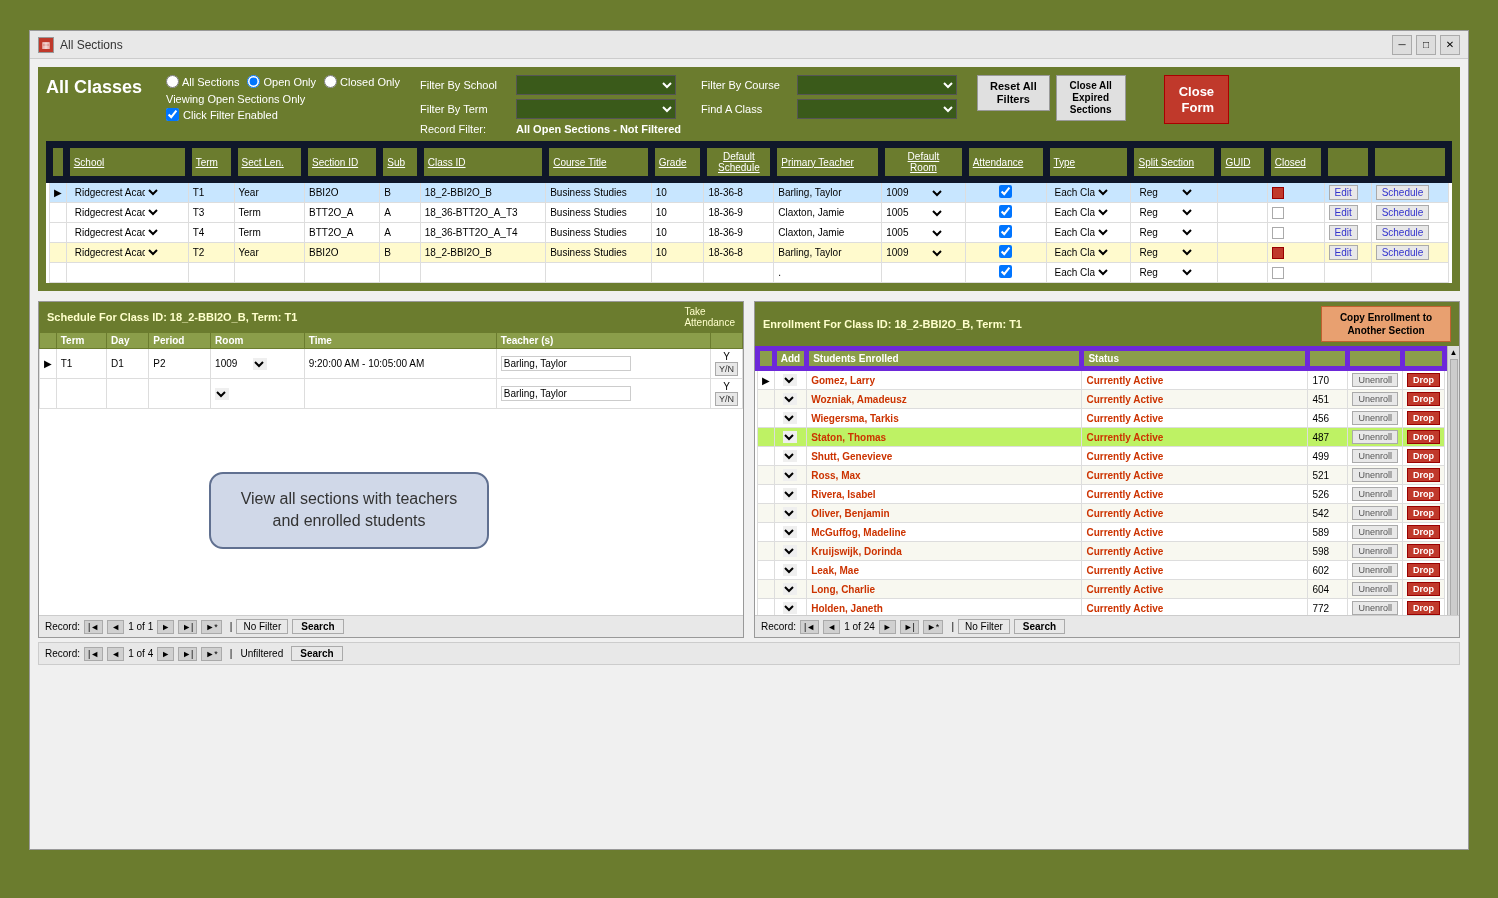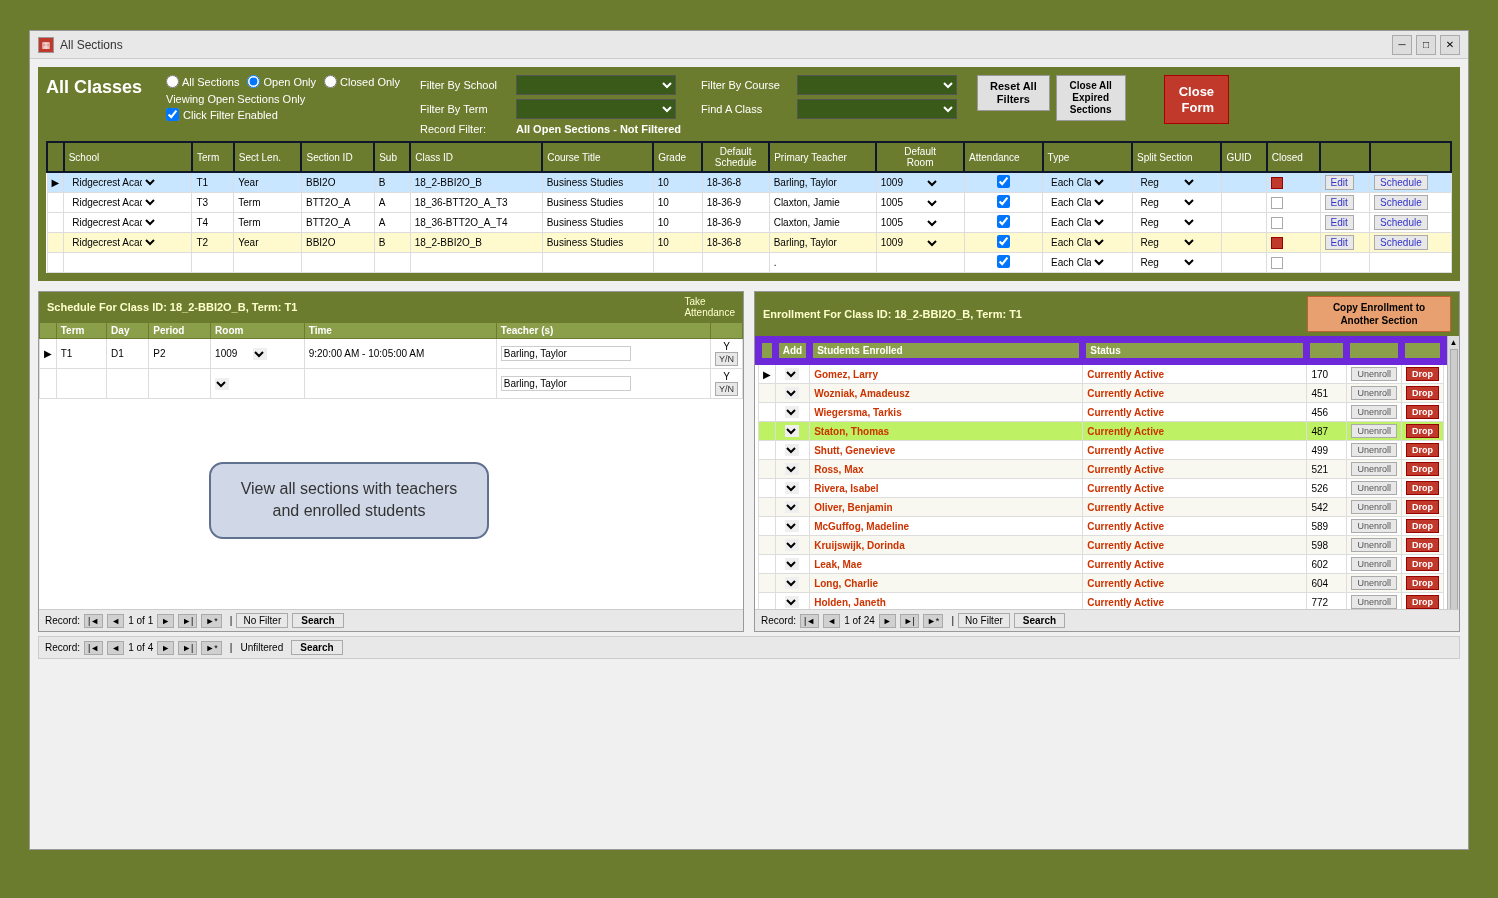--- a/index.html
+++ b/index.html
@@ -162,23 +162,24 @@
       width: 100%;
       border-collapse: collapse;
       background: white;
       font-size: 11px;
     }
     .sections-table th {
       background: #6b7c2e;
       color: white;
       padding: 3px 4px;
       text-align: left;
-      border: 2px solid #0f172a;
+      border: 7px solid #0f172a;
       font-weight: normal;
       font-size: 10px;
+      text-decoration: underline;
     }
     .sections-table td {
       padding: 2px 4px;
       border: 1px solid #ddd;
       font-size: 10px;
     }
     .edit-btn {
       background: #e8e8e8;
       border: 1px solid #aaa;
       padding: 1px 5px;
@@ -270,21 +271,21 @@
     .enrollment-table {
       width: 100%;
       border-collapse: collapse;
       font-size: 10px;
     }
     .enrollment-table th {
       background: #8b9e4a;
       color: white;
       padding: 2px 4px;
       text-align: left;
-      border: 7px solid #6d28d9;
+      border: 5px solid #6d28d9;
       font-size: 10px;
     }
     .enrollment-table td {
       padding: 2px 4px;
       border: 1px solid #ddd;
       font-size: 10px;
     }
     .enrollment-name {
       color: #cc3300;
       font-weight: bold;
@@ -312,21 +313,21 @@
     }
     .copy-enrollment-btn {
       background: #e8a070;
       border: 1px solid #c06030;
       padding: 4px 8px;
       cursor: pointer;
       font-size: 10px;
       font-weight: bold;
       text-align: center;
       line-height: 1.3;
-      width: 144px;
+      width: 130px;
     }
     .yn-btn {
       background: #e8e8e8;
       border: 1px solid #aaa;
       padding: 1px 3px;
       cursor: pointer;
       font-size: 9px;
       color: #333;
     }
     .record-nav {

